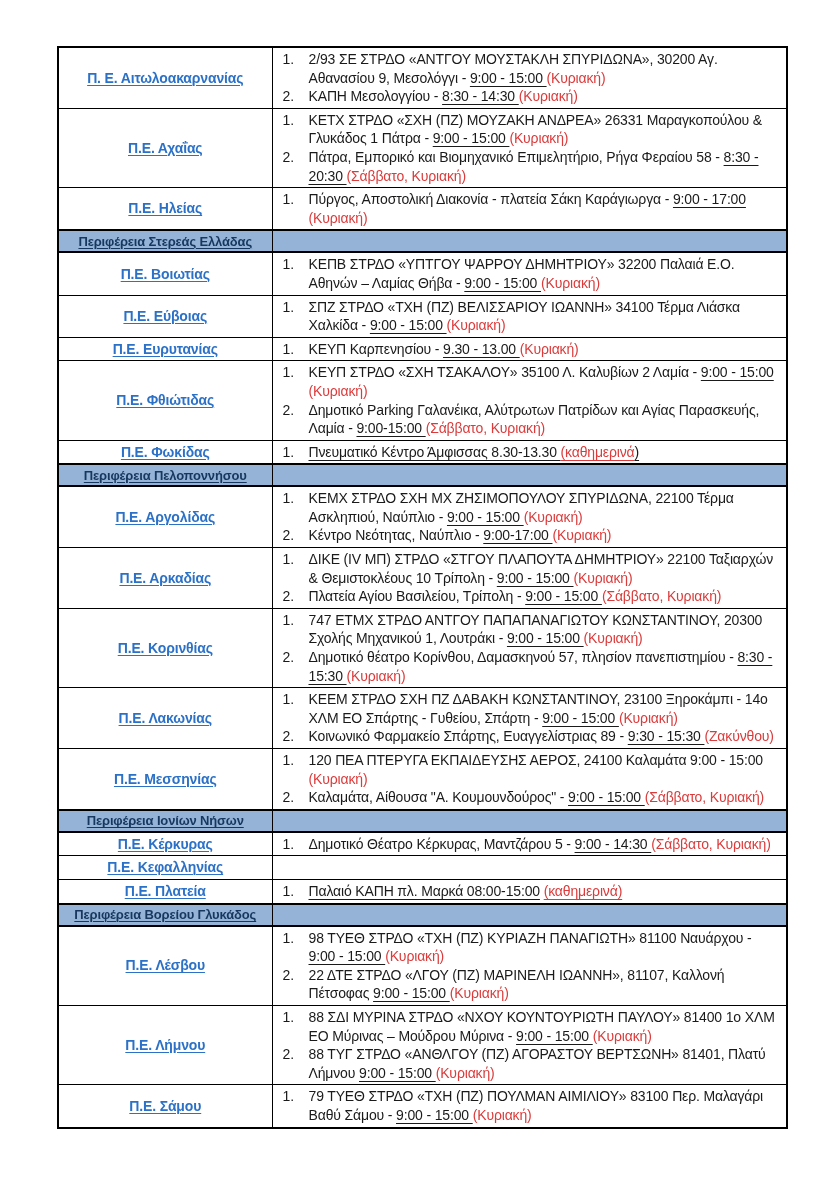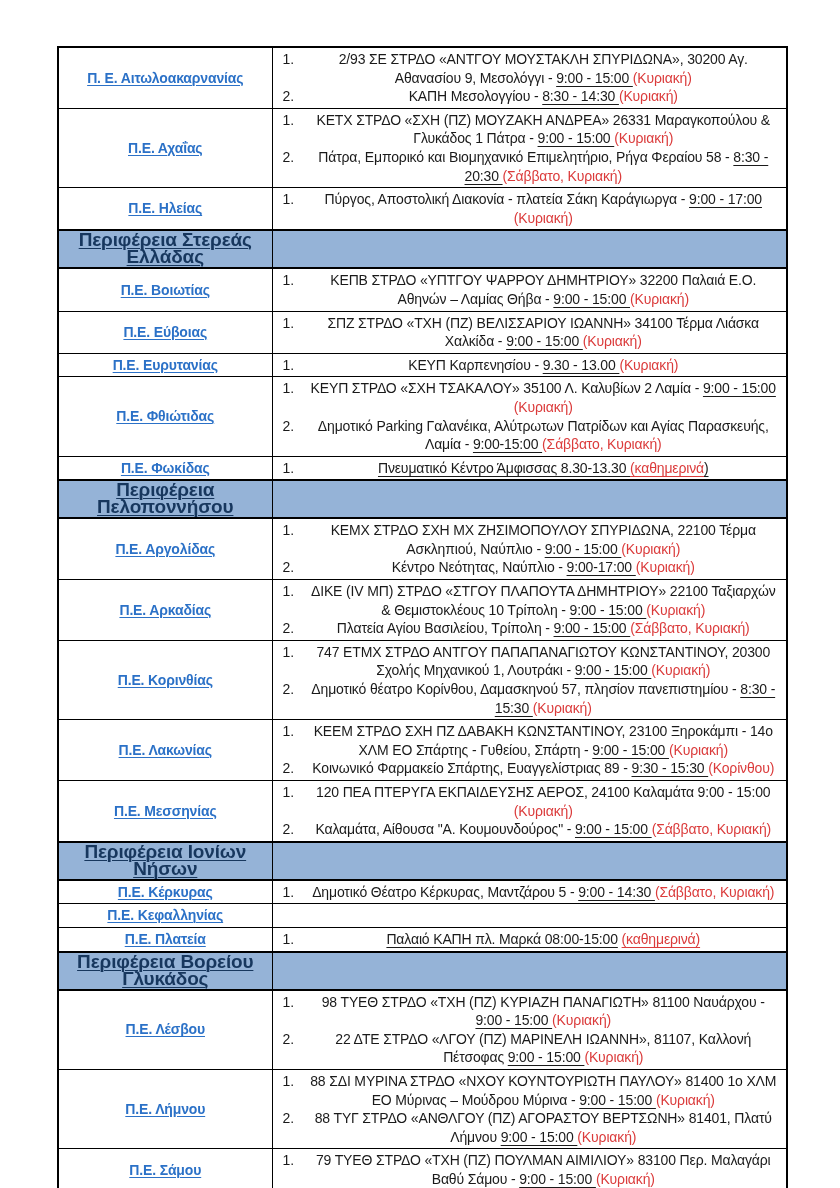--- a/index.html
+++ b/index.html
@@ -36,25 +36,25 @@
     border-top:2px solid var(--border,#000);
     border-bottom:2px solid var(--border,#000);
     height:18px;line-height:16px;padding:1px 4px;
   }
   .region-label{
     color:var(--region-text,#17375E);
     font-weight:700;
     text-decoration:underline;
     text-decoration-thickness:1.2px;
     text-underline-offset:2px;
-    font-size:19px;
+    font-size:13px;
   }
   .item{display:flex;align-items:flex-start;}
   .num{flex:0 0 26px;}
-  .txt{flex:1;min-width:0;text-align:center;}
+  .txt{flex:1;min-width:0;}
   .s-u{text-decoration:underline;text-decoration-thickness:1.4px;text-underline-offset:2.5px;}
   .s-r{color:var(--day-red,#DB3B3B);}
   .s-ru{color:var(--day-red,#DB3B3B);text-decoration:underline;text-decoration-thickness:1.4px;text-underline-offset:2.5px;}
 </style>
 </head>
 <body>
 
 <div class="page">
   <table class="schedule">
     <colgroup>
@@ -195,21 +195,21 @@
         </tr>
         <tr>
           <td class="left"><span class="unit-link">Π.Ε. Λακωνίας</span></td>
           <td class="right">
             <div class="item">
               <span class="num">1.</span>
               <span class="txt"><span>ΚΕΕΜ ΣΤΡΔΟ ΣΧΗ ΠΖ ΔΑΒΑΚΗ ΚΩΝΣΤΑΝΤΙΝΟΥ, 23100 Ξηροκάμπι - 14ο ΧΛΜ ΕΟ Σπάρτης - Γυθείου, Σπάρτη - </span><span class="s-u">9:00 - 15:00 </span><span class="s-r">(Κυριακή)</span></span>
             </div>
             <div class="item">
               <span class="num">2.</span>
-              <span class="txt"><span>Κοινωνικό Φαρμακείο Σπάρτης, Ευαγγελίστριας 89 - </span><span class="s-u">9:30 - 15:30 </span><span class="s-r">(Κορίνθου)</span></span>
+              <span class="txt"><span>Κοινωνικό Φαρμακείο Σπάρτης, Ευαγγελίστριας 89 - </span><span class="s-u">9:30 - 15:30 </span><span class="s-r">(Ζακύνθου)</span></span>
             </div>
           </td>
         </tr>
         <tr>
           <td class="left"><span class="unit-link">Π.Ε. Μεσσηνίας</span></td>
           <td class="right">
             <div class="item">
               <span class="num">1.</span>
               <span class="txt"><span>120 ΠΕΑ ΠΤΕΡΥΓΑ ΕΚΠΑΙΔΕΥΣΗΣ ΑΕΡΟΣ, 24100 Καλαμάτα 9:00 - 15:00 </span><span class="s-r">(Κυριακή)</span></span>
             </div>

